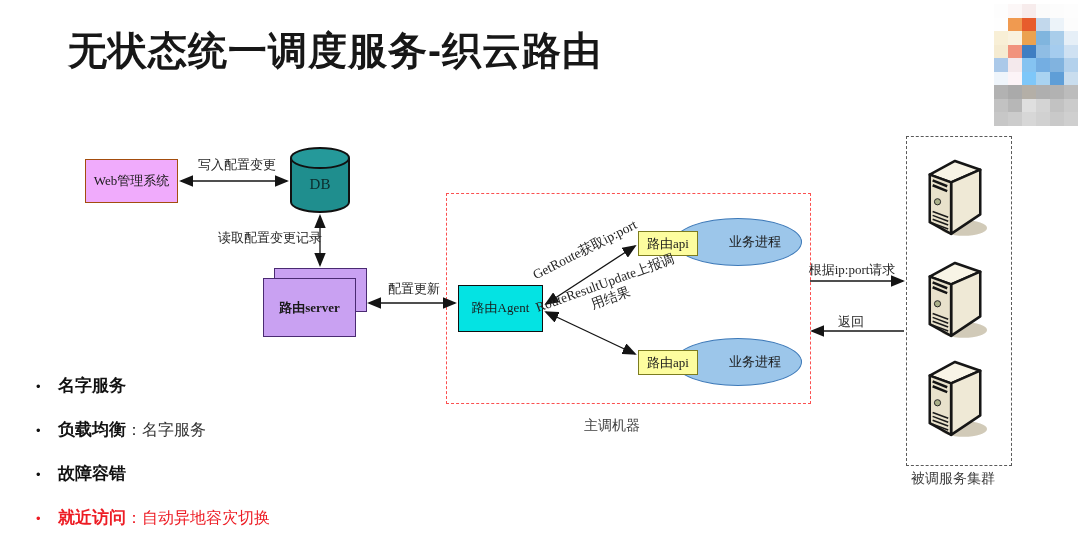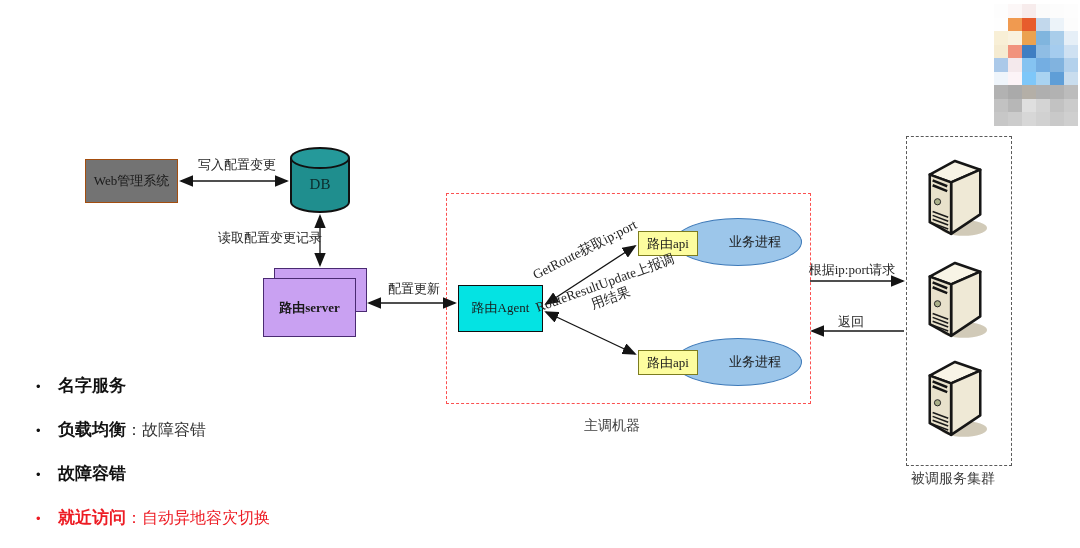--- a/index.html
+++ b/index.html
@@ -11,21 +11,21 @@
 
   .mosaic{position:absolute;left:994px;top:4px;width:84px;height:122px;
           display:grid;grid-template-columns:repeat(6,1fr);grid-auto-rows:1fr;}
   .mosaic div{width:100%;height:100%;}
 
   svg.connectors{position:absolute;left:0;top:0;z-index:1;}
 
   .node{position:absolute;display:flex;align-items:center;justify-content:center;
         font-family:"Liberation Serif","DejaVu Serif",serif;font-size:13px;color:#1a1a1a;
         text-align:center;box-sizing:border-box;z-index:2;}
-  .web-box{left:85px;top:159px;width:93px;height:44px;background:#737373;border:1.5px solid #a34d0e;}
+  .web-box{left:85px;top:159px;width:93px;height:44px;background:#f0abfc;border:1.5px solid #a34d0e;}
   .router-back{left:274px;top:268px;width:93px;height:44px;background:#c9a1f2;border:1.3px solid #4a2a72;}
   .router-front{left:263px;top:278px;width:93px;height:59px;background:#c9a1f2;border:1.3px solid #4a2a72;z-index:3;font-weight:bold;}
   .agent-box{left:458px;top:285px;width:85px;height:47px;background:#04e3e3;border:1.6px solid #101010;
              line-height:1.25;flex-direction:row;z-index:3;}
   .api-box{width:60px;height:25px;background:#fdfd9f;border:1.2px solid #7c7c20;z-index:4;}
   .api-upper{left:638px;top:231px;}
   .api-lower{left:638px;top:350px;}
   .ellipse{width:128px;height:48px;border-radius:50%;background:#9cc6ea;border:1.3px solid #3d79b8;
            padding-left:34px;z-index:3;}
   .ellipse-upper{left:674px;top:218px;}
@@ -57,20 +57,21 @@
   .bullet .dot{width:22px;font-size:13px;color:#111;}
   .bullet .head{font-weight:bold;color:#111;}
   .bullet .body{font-size:16px;color:#333;}
   .bullet.red .dot,.bullet.red .head,.bullet.red .body{color:#ed1c24;}
 </style>
 </head>
 <body>
 
 <div class="stage">
 
+  <div class="title">无状态统一调度服务-织云路由</div>
 
   <div class="mosaic">
       <div style="background: rgb(253, 253, 253);"></div>
       <div style="background: rgb(252, 247, 247);"></div>
       <div style="background: rgb(247, 236, 236);"></div>
       <div style="background: rgb(251, 251, 251);"></div>
       <div style="background: rgb(252, 252, 252);"></div>
       <div style="background: rgb(253, 253, 253);"></div>
       <div style="background: rgb(254, 254, 254);"></div>
       <div style="background: rgb(240, 154, 80);"></div>
@@ -213,21 +214,21 @@
   <div class="lbl lbl-callee">被调服务集群</div>
 
   <div class="bullets">
     <div class="bullet">
       <span class="dot">•</span>
       <span class="head">名字服务</span>
     </div>
     <div class="bullet">
       <span class="dot">•</span>
       <span class="head">负载均衡</span>
-      <span class="body">：故障容错</span>
+      <span class="body">：名字服务</span>
     </div>
     <div class="bullet">
       <span class="dot">•</span>
       <span class="head">故障容错</span>
     </div>
     <div class="bullet red">
       <span class="dot">•</span>
       <span class="head">就近访问</span>
       <span class="body">：自动异地容灾切换</span>
     </div>

